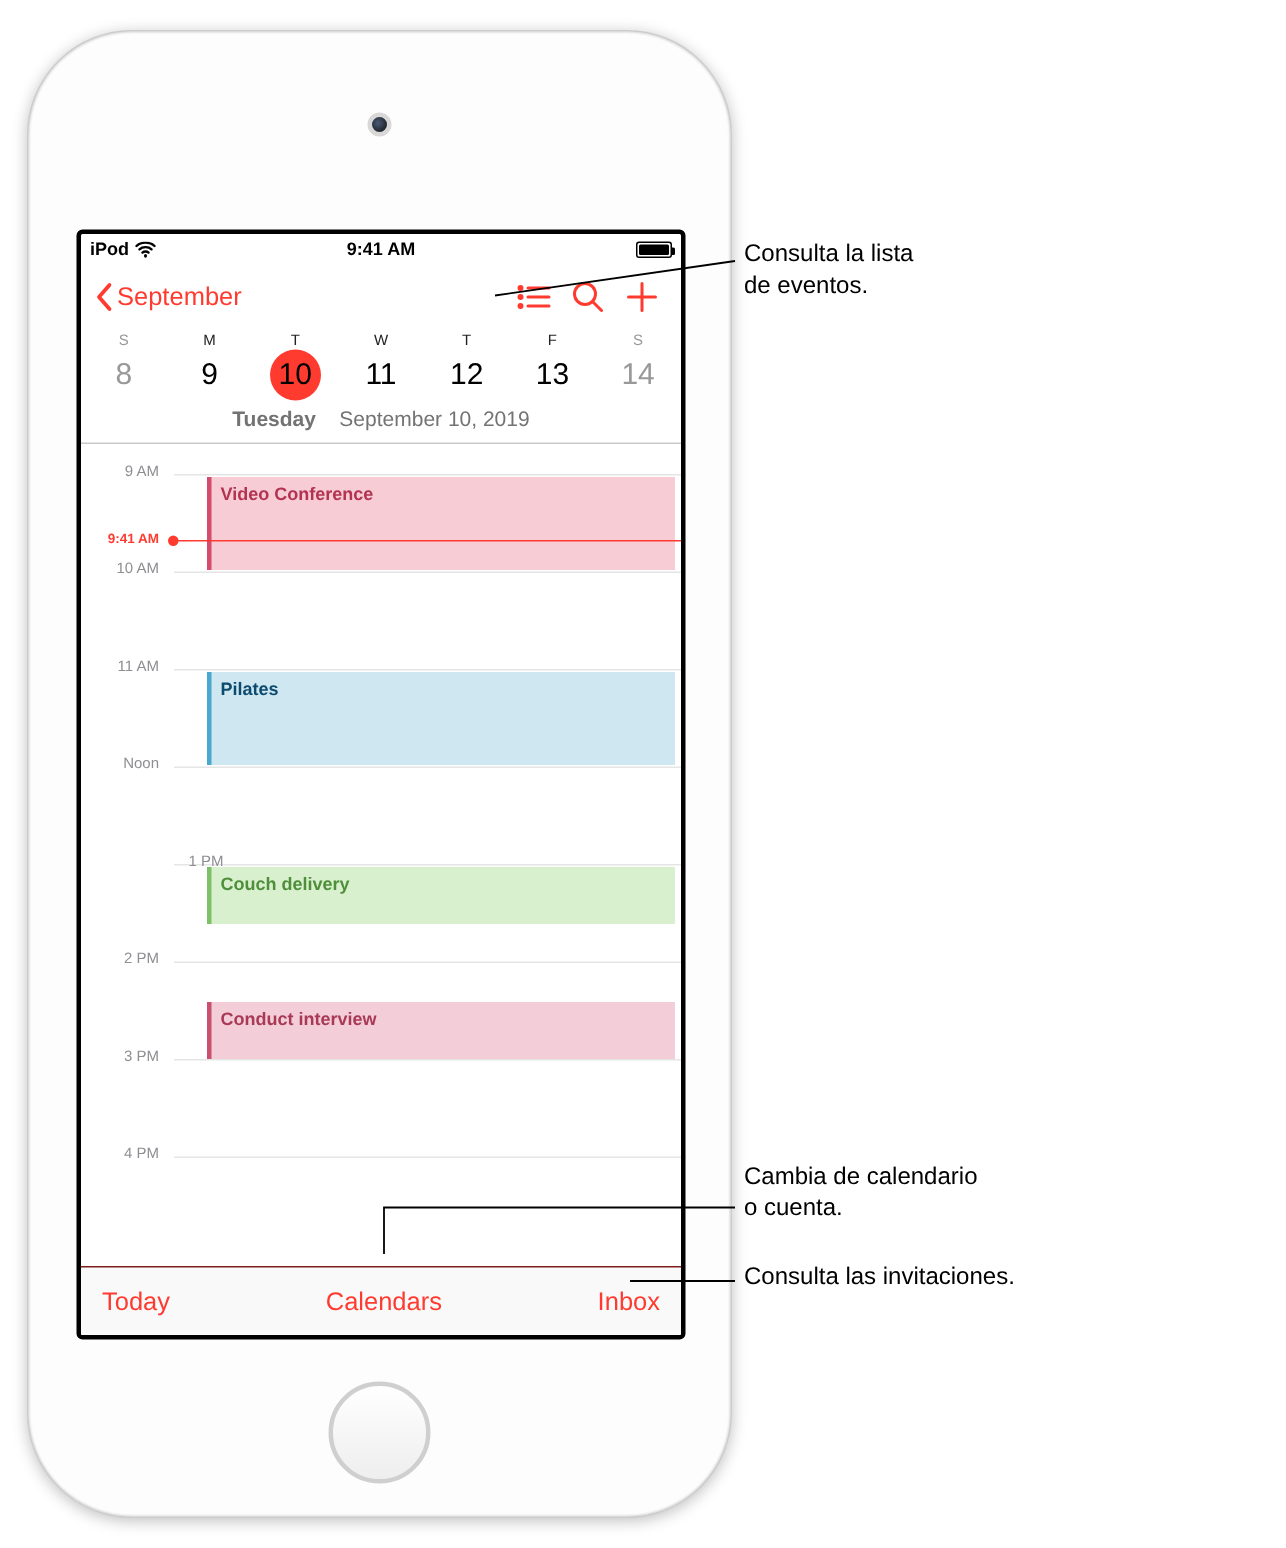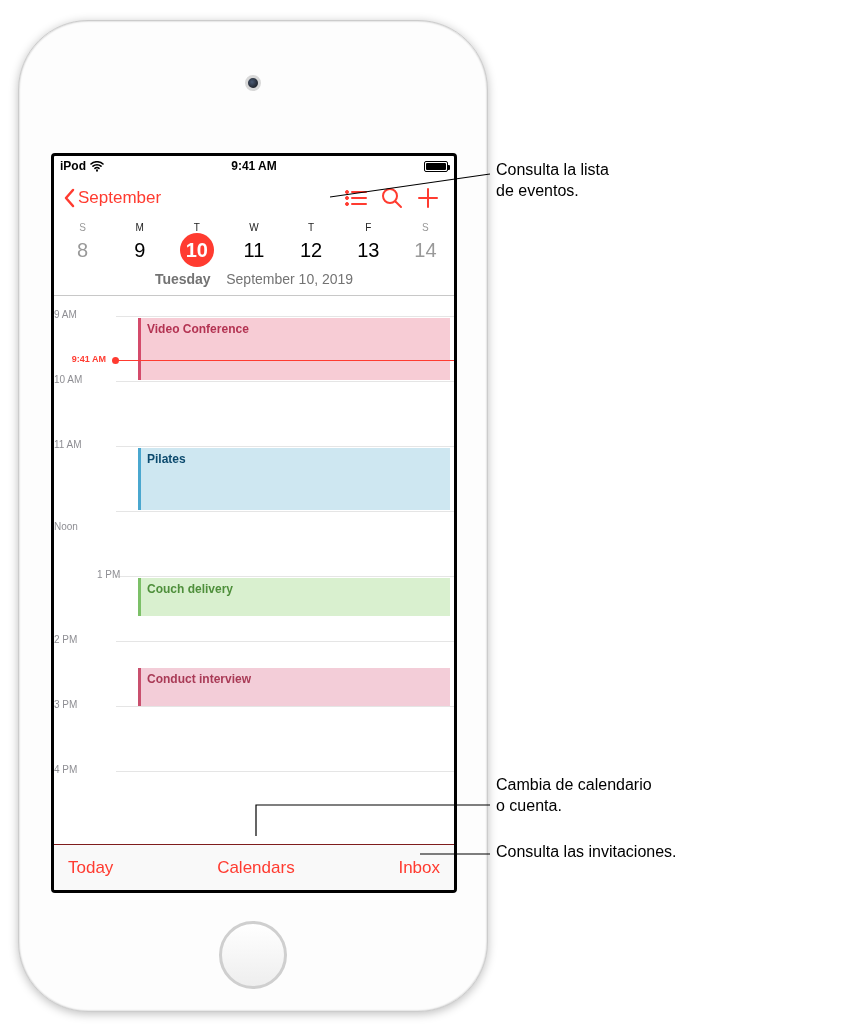--- a/index.html
+++ b/index.html
@@ -96,38 +96,38 @@
     }
     .week-row { display: flex; }
     .week-cell { flex: 1; text-align: center; }
     .weekday-name { font-size: 10px; color: #222; padding-top: 2px; }
     .weekday-name.weekend { color: #999; }
     .day-number {
       font-size: 20px; color: #000; padding: 6px 0; display: inline-flex;
       width: 34px; height: 34px; border-radius: 50%; align-items: center; justify-content: center;
     }
     .day-number.weekend { color: #999; }
-    .day-number.selected { background: #ff3b30; color: #ffffff; font-weight: 700; }
+    .day-number.selected { background: #ff3b30; color: #000000; font-weight: 400; }
     .full-date {
       text-align: center; font-size: 14px; padding: 4px 0 2px; color: #737373;
     }
     .full-date .dow { font-weight: 600; }
     
     .timeline {
       position: relative;
       height: 550px;
       overflow: hidden;
       background: #fff;
     }
     .hour-row {
       position: absolute; left: 0; right: 0; height: 65px;
       border-top: 1px solid #e5e5e5;
     }
     .hour-label {
-      position: absolute; left: 0; width: 58px; text-align: left;
+      position: absolute; left: 0; width: 58px; text-align: right;
       font-size: 10px; color: #8e8e93; top: -7px; padding-right: 6px;
     }
     .event {
       position: absolute; left: 84px; right: 4px;
       border-left-width: 3px; border-left-style: solid;
       padding: 4px 6px; font-size: 12px; font-weight: 600;
       overflow: hidden;
     }
     .now-line {
       position: absolute; left: 62px; right: 0; height: 1px; background: #ff3b30;
@@ -261,21 +261,21 @@
     </div>
 
     <div class="timeline" id="timeline">
         <div class="hour-row" style="top: 20px; left: 62px;"></div>
         <div class="hour-label" style="top: 13px;">9 AM</div>
         <div class="hour-row" style="top: 85px; left: 62px;"></div>
         <div class="hour-label" style="top: 78px;">10 AM</div>
         <div class="hour-row" style="top: 150px; left: 62px;"></div>
         <div class="hour-label" style="top: 143px;">11 AM</div>
         <div class="hour-row" style="top: 215px; left: 62px;"></div>
-        <div class="hour-label" style="top: 225px;">Noon</div>
+        <div class="hour-label" style="top: 208px;">Noon</div>
         <div class="hour-row" style="top: 280px; left: 62px;"></div>
         <div class="hour-label" style="top: 273px; margin-left: 43px;">1 PM</div>
         <div class="hour-row" style="top: 345px; left: 62px;"></div>
         <div class="hour-label" style="top: 338px;">2 PM</div>
         <div class="hour-row" style="top: 410px; left: 62px;"></div>
         <div class="hour-label" style="top: 403px;">3 PM</div>
         <div class="hour-row" style="top: 475px; left: 62px;"></div>
         <div class="hour-label" style="top: 468px;">4 PM</div>
         <div class="event" style="top: 22px; height: 62px; background: rgb(247, 204, 213); border-left-color: rgb(212, 75, 107); color: rgb(179, 51, 82);">Video Conference</div>
         <div class="event" style="top: 152px; height: 62px; background: rgb(206, 231, 241); border-left-color: rgb(74, 167, 207); color: #0c4a6e;">Pilates</div>

